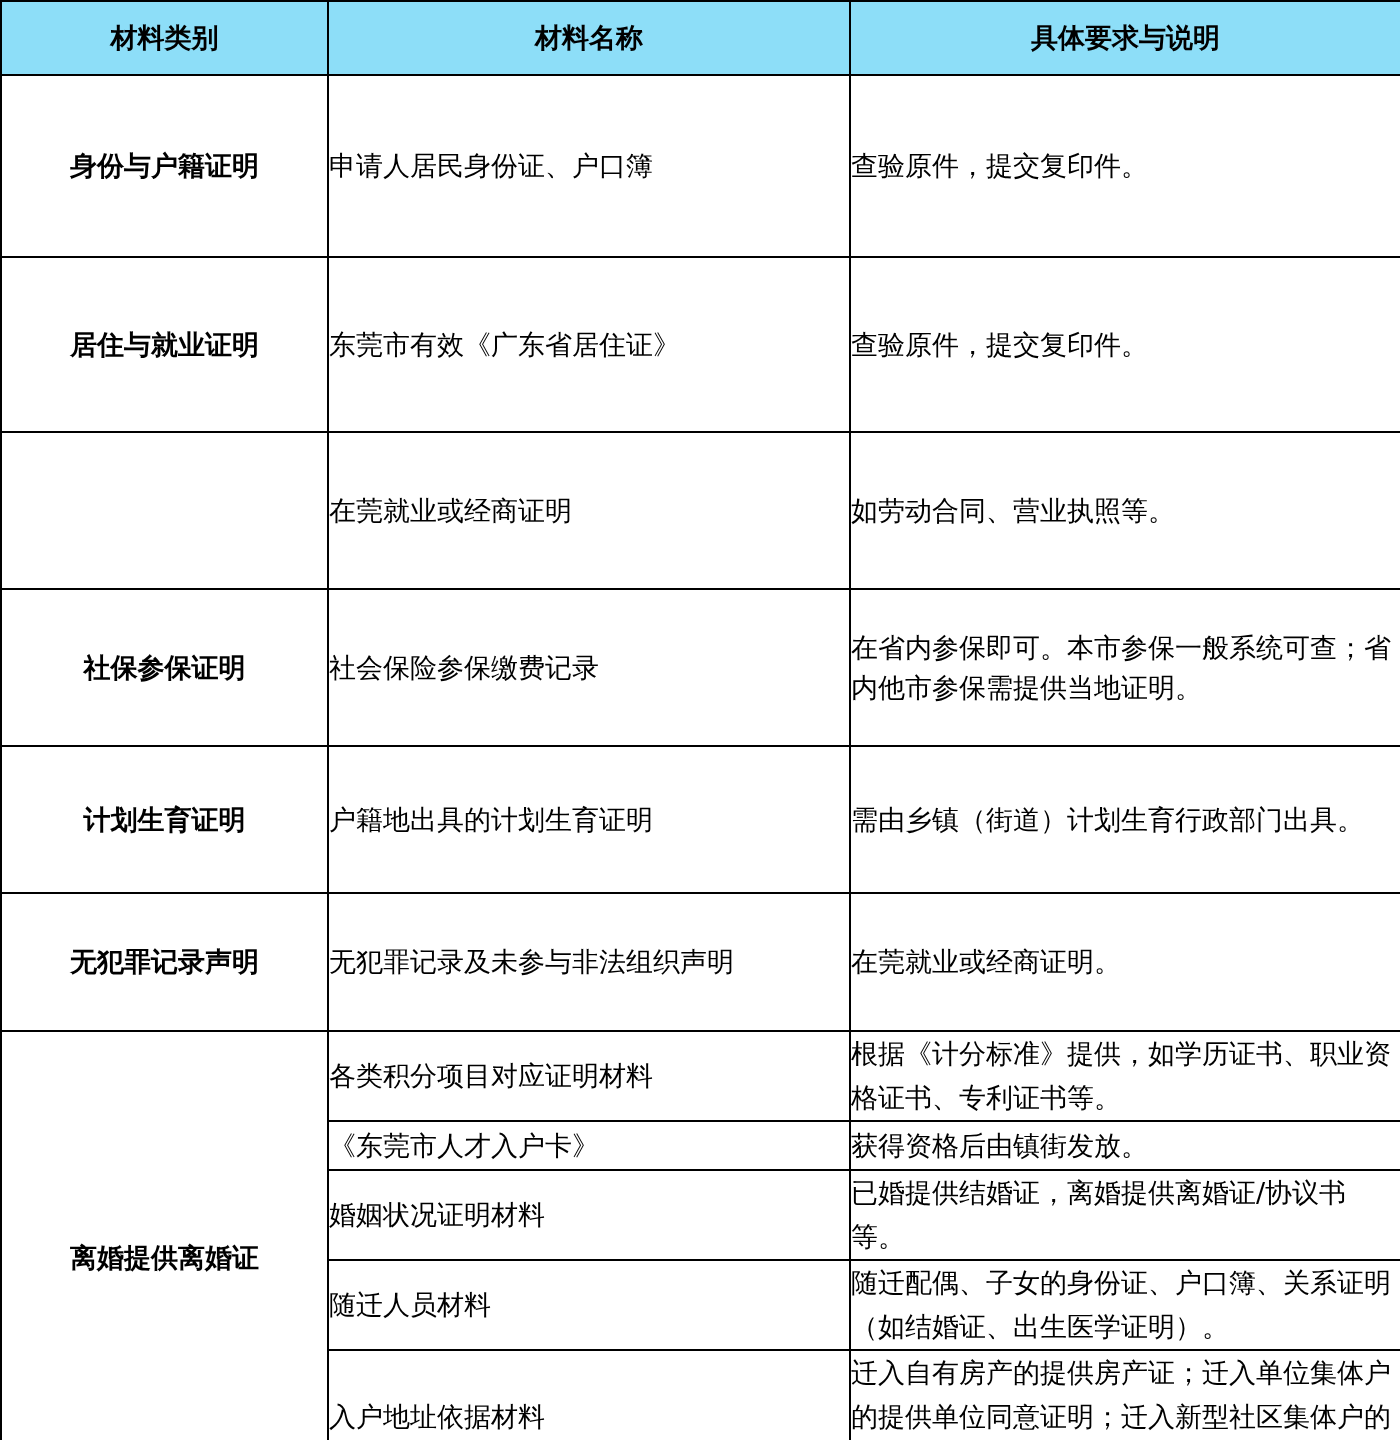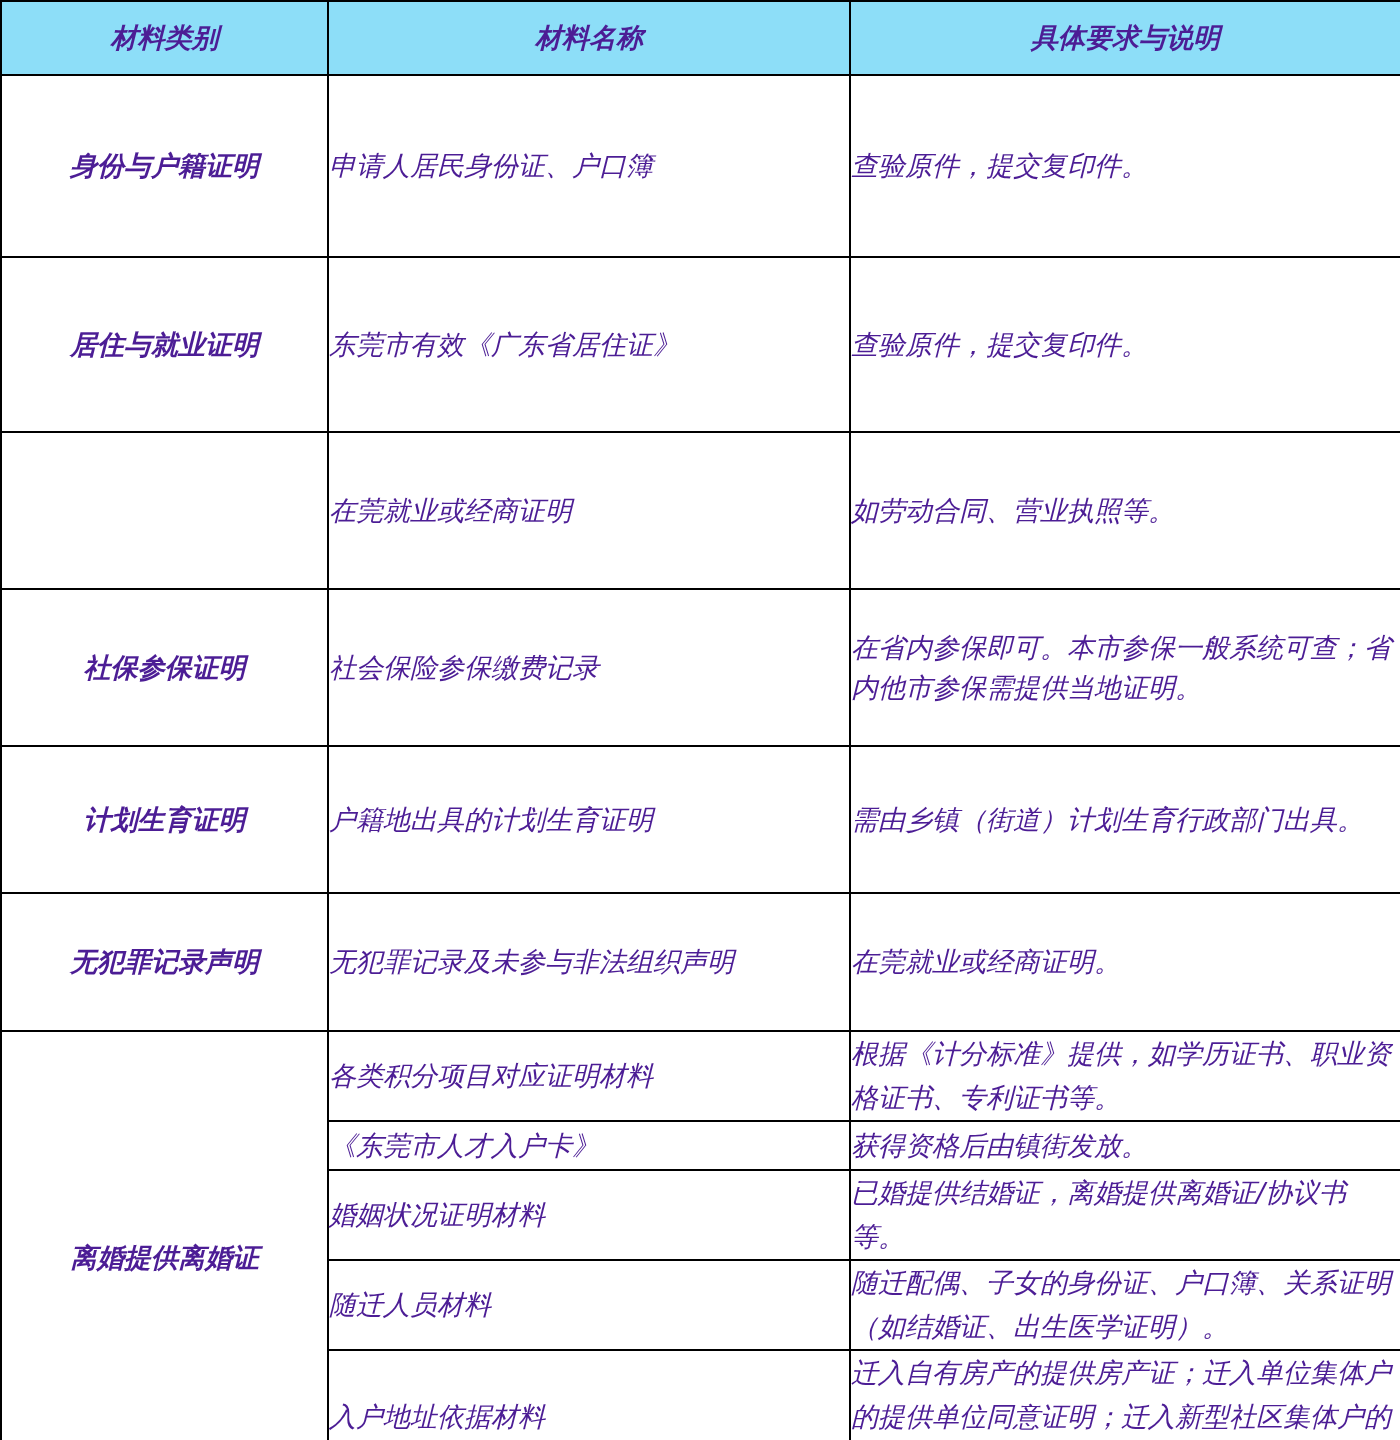--- a/index.html
+++ b/index.html
@@ -10,21 +10,21 @@
   .page { position: relative; width: 1400px; height: 1440px; background: #ffffff; }
   .left-strip { position: absolute; left: 0; top: 0; width: 2px; height: 1440px; background: #e6e6ee; }
   table.grid {
     position: absolute; left: 0; top: 0;
     width: 1400px; border-collapse: collapse; table-layout: fixed;
   }
   table.grid col.c1 { width: 327px; }
   table.grid col.c2 { width: 522px; }
   table.grid col.c3 { width: 551px; }
   table.grid th, table.grid td {
-    border: 2px solid #000000; padding: 0; vertical-align: middle; color: #4c1d95; font-style: italic;
+    border: 2px solid #000000; padding: 0; vertical-align: middle; color: #000000;
   }
   table.grid th {
     background: #8ddef8; height: 72px; font-size: 27px; font-weight: bold; text-align: center;
   }
   td.cat { text-align: center; font-weight: bold; font-size: 27px; }
   td.name { padding-left: 10px; font-size: 27px; text-align: left; }
   td.desc { padding-left: 8px; padding-right: 8px; font-size: 27px; line-height: 40px; text-align: left; }
   .r1 td { height: 180px; }
   .r2 td { height: 173px; }
   .r3 td { height: 155px; }

